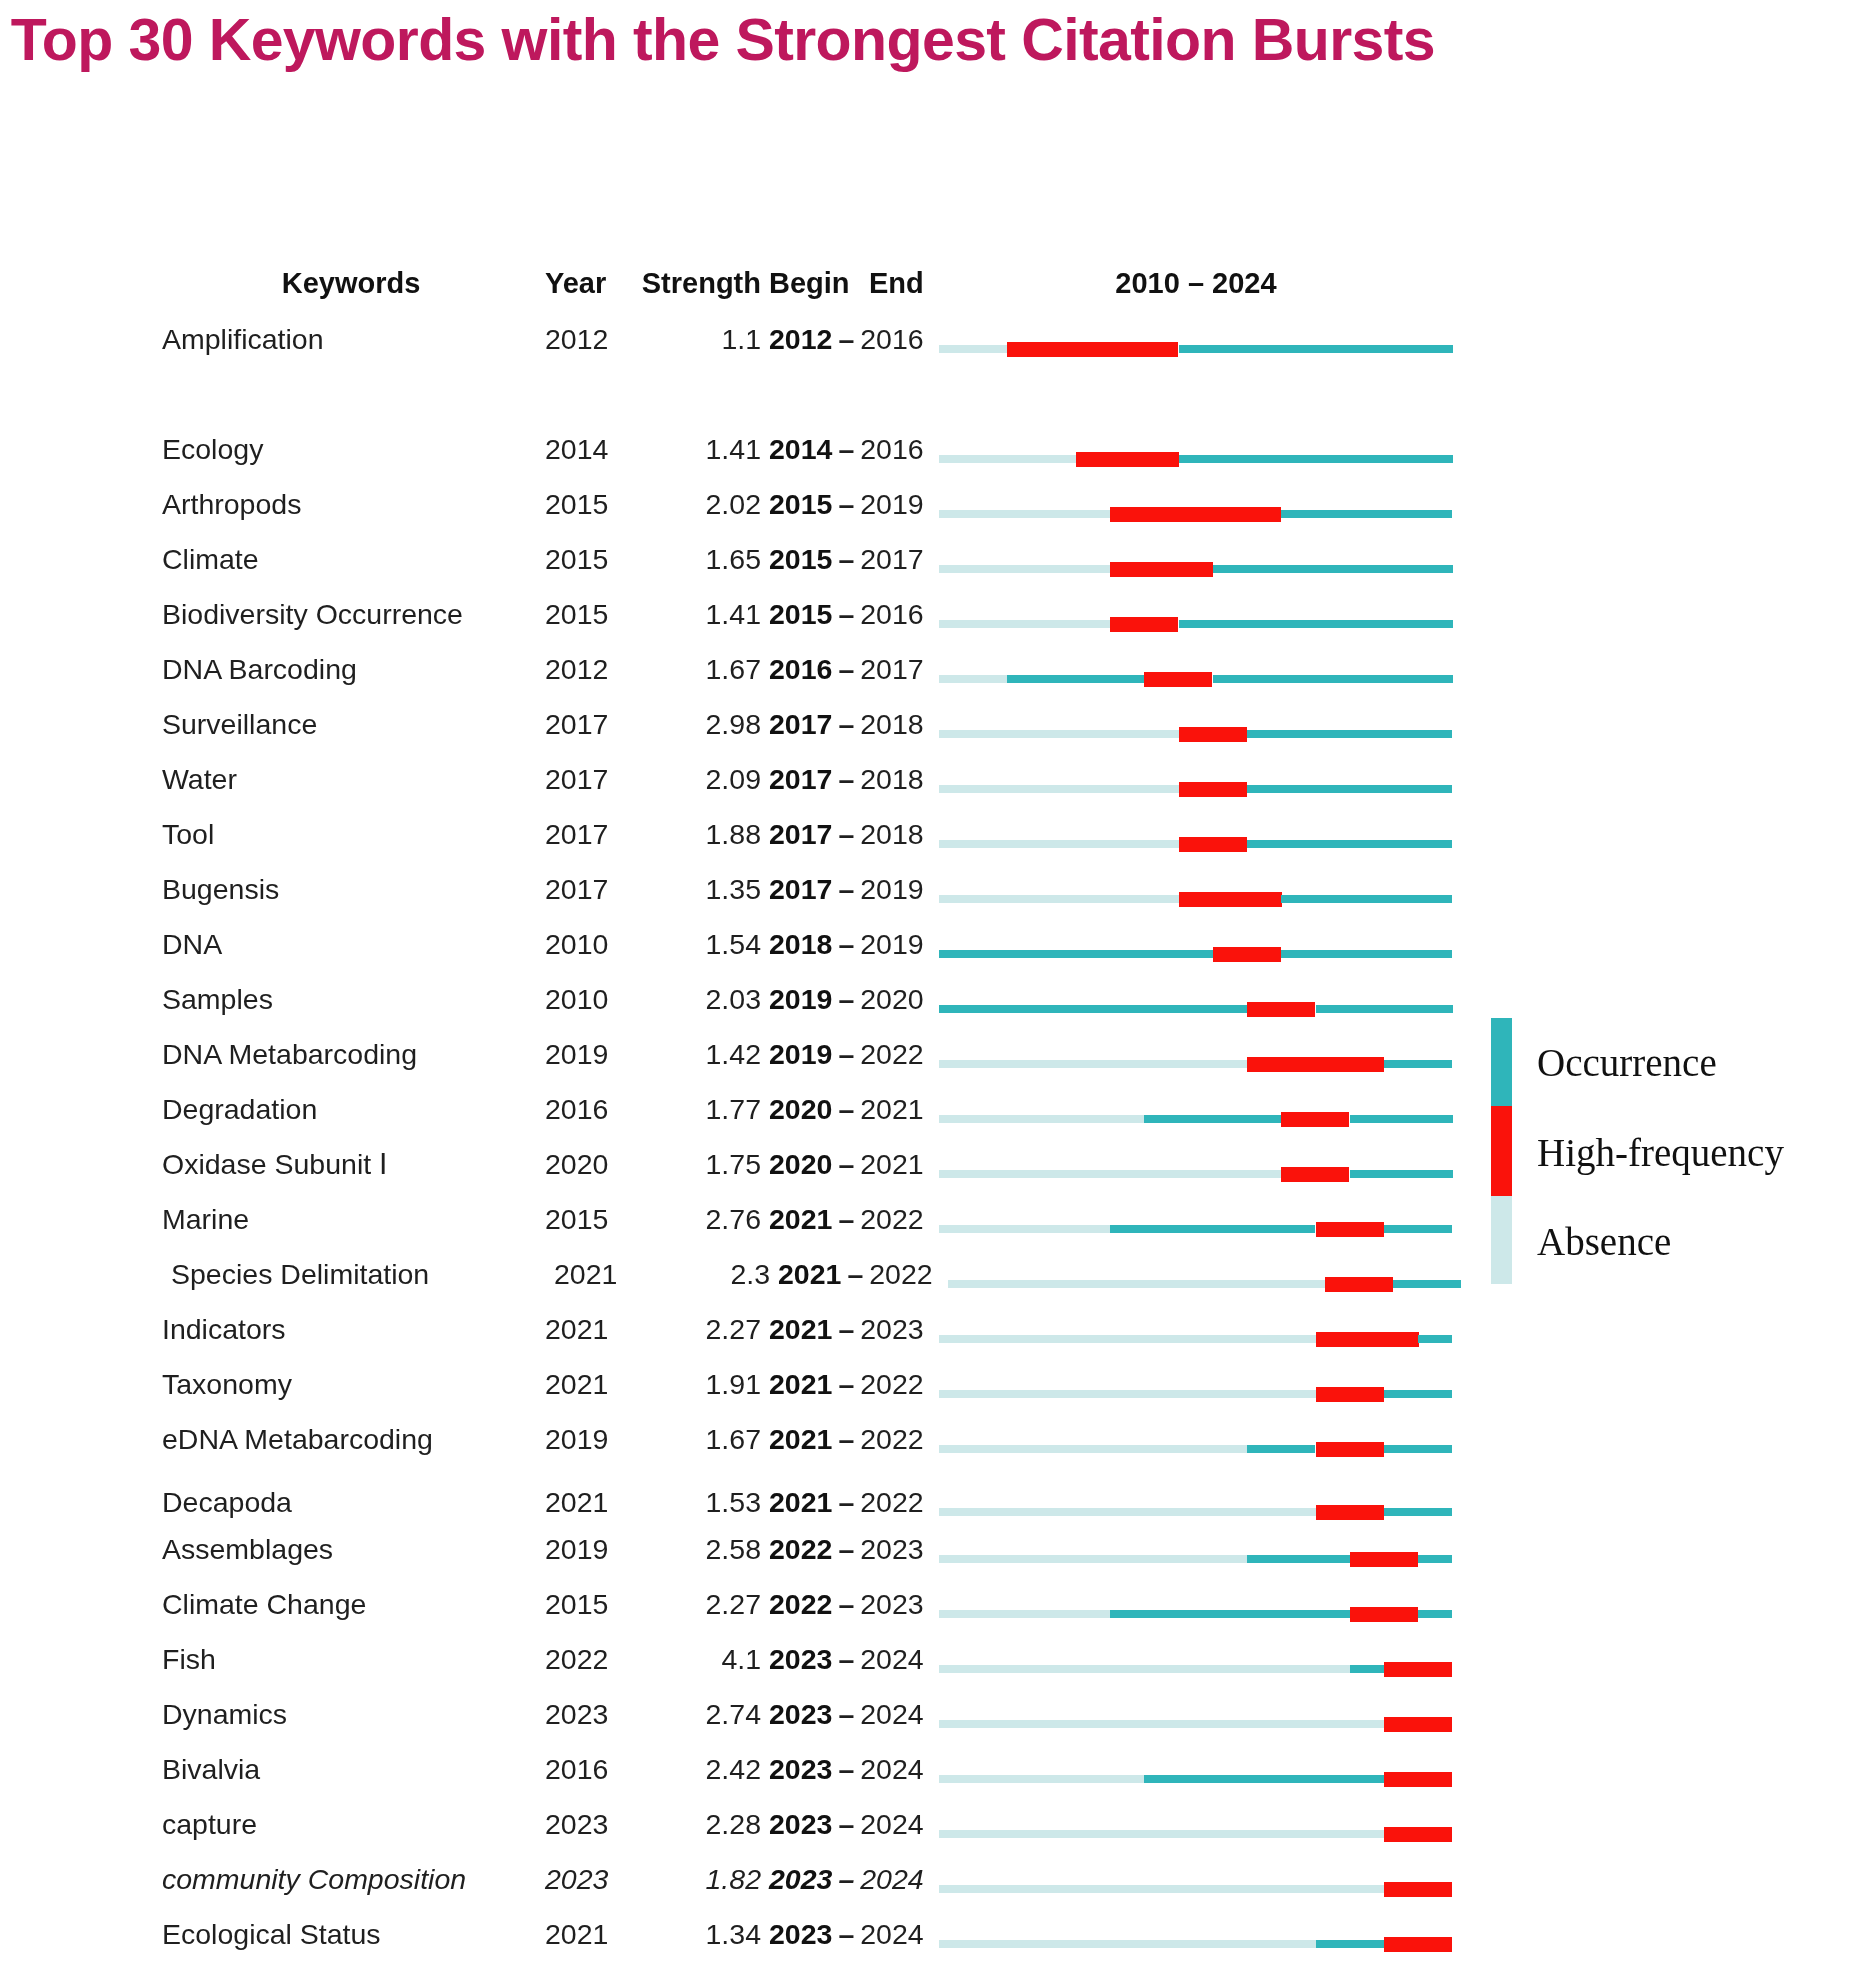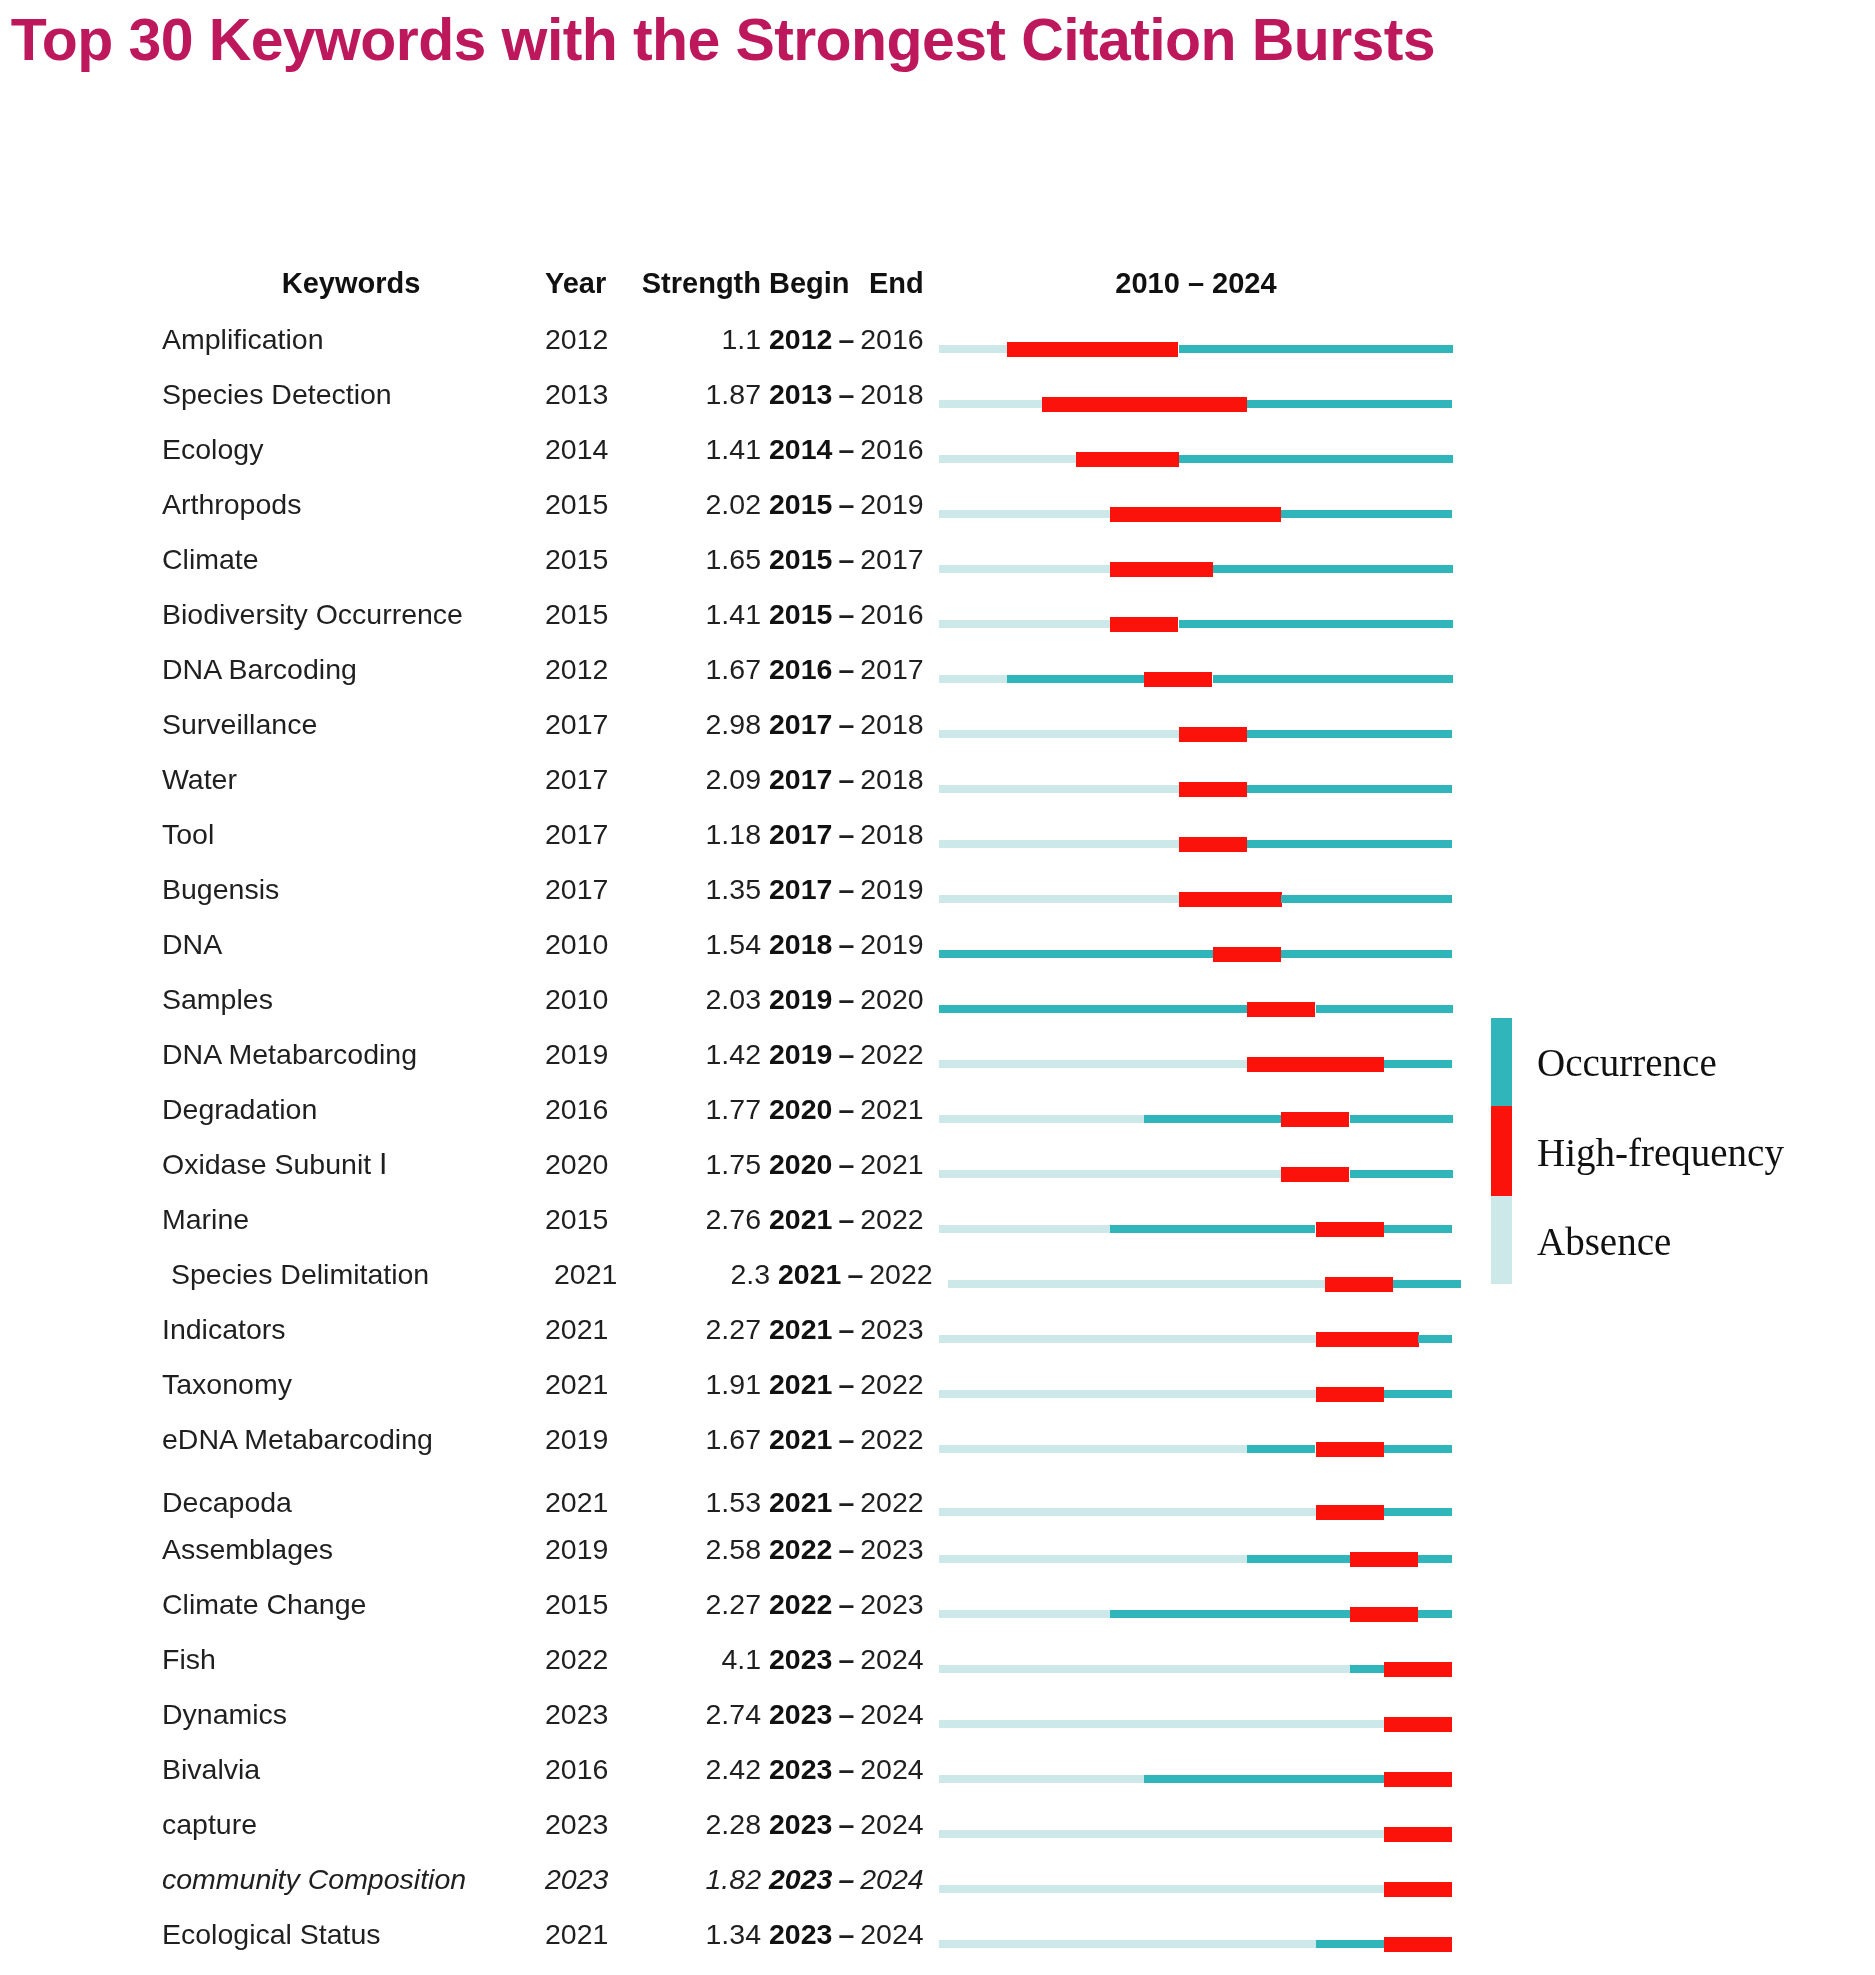--- a/index.html
+++ b/index.html
@@ -65,31 +65,20 @@
       <div class="cell kw">Amplification</div>
       <div class="cell yr">2012</div>
       <div class="cell st">1.1</div>
       <div class="cell range"><b>2012</b><span class="dash">–</span><span>2016</span></div>
       <div class="bar">
         <div class="seg absence" style="left: 0px; width: 68px;"></div>
         <div class="seg burst" style="left: 68px; width: 171px;"></div>
         <div class="seg occurrence" style="left: 240px; width: 274px;"></div>
       </div>
     </div>
-    <div class="row" style="top: 368px;">
-      <div class="cell kw">Species Detection</div>
-      <div class="cell yr">2013</div>
-      <div class="cell st">1.87</div>
-      <div class="cell range"><b>2013</b><span class="dash">–</span><span>2018</span></div>
-      <div class="bar">
-        <div class="seg absence" style="left: 0px; width: 103px;"></div>
-        <div class="seg burst" style="left: 103px; width: 205px;"></div>
-        <div class="seg occurrence" style="left: 308px; width: 205px;"></div>
-      </div>
-    </div>
     <div class="row" style="top: 423px;">
       <div class="cell kw">Ecology</div>
       <div class="cell yr">2014</div>
       <div class="cell st">1.41</div>
       <div class="cell range"><b>2014</b><span class="dash">–</span><span>2016</span></div>
       <div class="bar">
         <div class="seg absence" style="left: 0px; width: 137px;"></div>
         <div class="seg burst" style="left: 137px; width: 103px;"></div>
         <div class="seg occurrence" style="left: 240px; width: 274px;"></div>
       </div>
@@ -157,21 +146,21 @@
       <div class="cell range"><b>2017</b><span class="dash">–</span><span>2018</span></div>
       <div class="bar">
         <div class="seg absence" style="left: 0px; width: 240px;"></div>
         <div class="seg burst" style="left: 240px; width: 68px;"></div>
         <div class="seg occurrence" style="left: 308px; width: 205px;"></div>
       </div>
     </div>
     <div class="row" style="top: 808px;">
       <div class="cell kw">Tool</div>
       <div class="cell yr">2017</div>
-      <div class="cell st">1.18</div>
+      <div class="cell st">1.88</div>
       <div class="cell range"><b>2017</b><span class="dash">–</span><span>2018</span></div>
       <div class="bar">
         <div class="seg absence" style="left: 0px; width: 240px;"></div>
         <div class="seg burst" style="left: 240px; width: 68px;"></div>
         <div class="seg occurrence" style="left: 308px; width: 205px;"></div>
       </div>
     </div>
     <div class="row" style="top: 863px;">
       <div class="cell kw">Bugensis</div>
       <div class="cell yr">2017</div>

